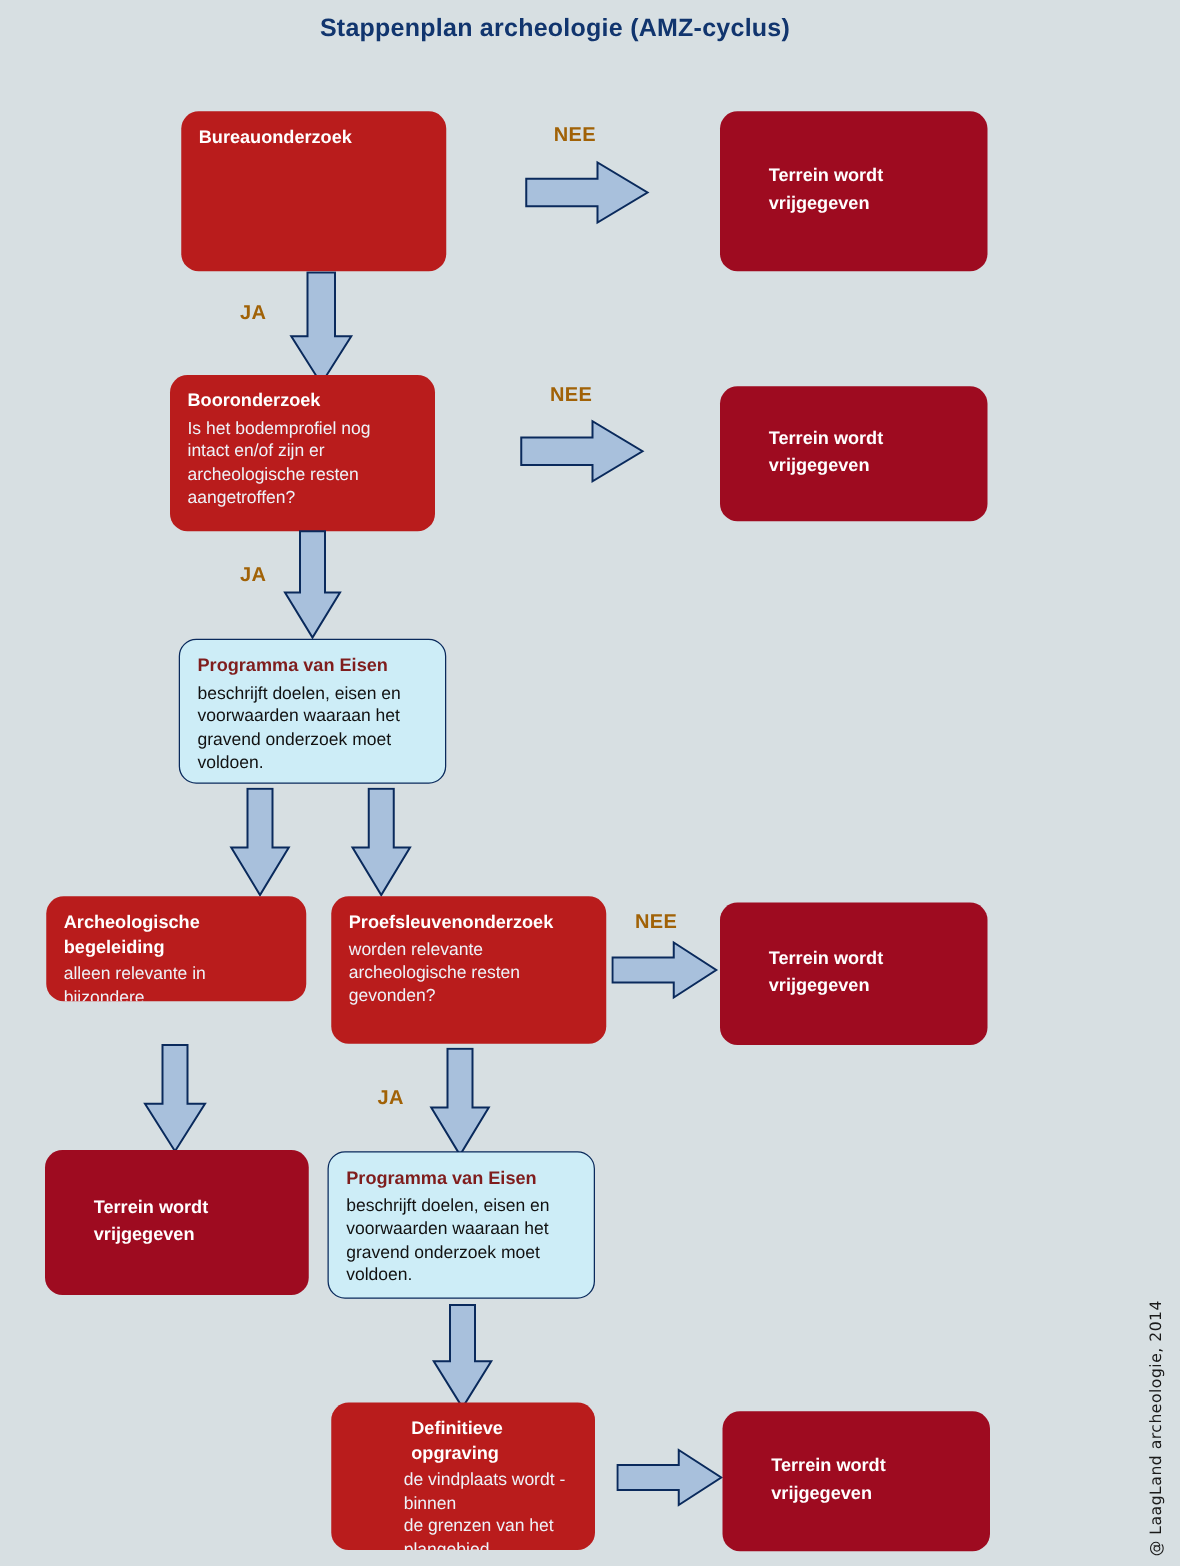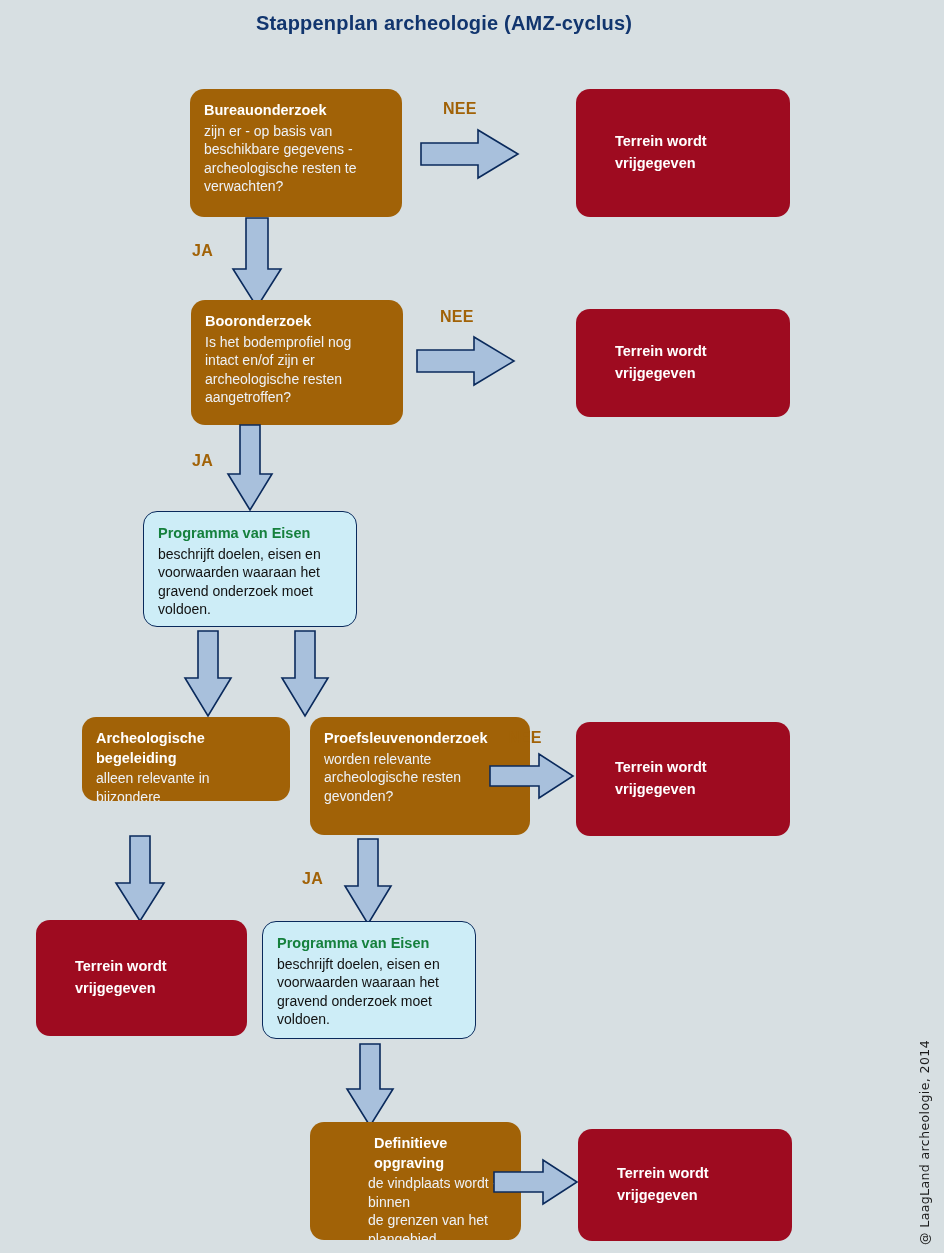--- a/index.html
+++ b/index.html
@@ -49,23 +49,22 @@
     margin: 0 0 1px 0;
   }
   .box .d {
     font-size: 14px;
     line-height: 1.33;
     margin: 0;
     white-space: pre-line;
   }
 
   .box.navy {
-    background: #a16207;
+    background: #b91c1c;
     color: #ffffff;
-    margin-left: 45px;
   }
   .box.navy .t { color: #ffffff; }
   .box.navy .d { color: #eef2f8; }
 
   .box.red {
     background: #9e0b20;
     color: #ffffff;
   }
   .box.red .inner {
     padding: 0 0 0 39px;
@@ -80,21 +79,21 @@
     line-height: 1.45;
     white-space: pre-line;
     color: #ffffff;
   }
 
   .box.lightblue {
     background: #cdedf7;
     border: 1.5px solid #0a2a5c;
     color: #111111;
   }
-  .box.lightblue .t { color: #15803d; }
+  .box.lightblue .t { color: #7f1d1d; }
   .box.lightblue .d { color: #111111; }
 
   .box.indent .t { padding-left: 6px; }
 
   
   .arrow {
     position: absolute;
   }
   .arrow svg { display: block; }
 
@@ -129,24 +128,20 @@
 </head>
 <body>
 
 <div id="stage">
 
   <div class="title">Stappenplan archeologie (AMZ-cyclus)</div>
 
   <div class="box navy" style="left:145px; top:89px; width:212px; height:128px;">
     <div class="inner">
       <div class="t">Bureauonderzoek</div>
-      <div class="d">zijn er - op basis van
-beschikbare gegevens -
-archeologische resten te
-verwachten?</div>
     </div>
   </div>
 
   <div class="lbl" style="left:443px; top:100px;">NEE</div>
 
   <div class="arrow" style="left:420px; top:128px;">
     <svg width="100" height="52" viewBox="0 0 100 52">
       <polygon points="1,15 58,15 58,2 98,26 58,50 58,37 1,37" fill="#a8c0dc" stroke="#0a2a5c" stroke-width="1.6"></polygon>
     </svg>
   </div>
@@ -159,21 +154,21 @@
   </div>
 
   <div class="lbl" style="left:192px; top:242px;">JA</div>
 
   <div class="arrow" style="left:230px; top:217px;">
     <svg width="54" height="92" viewBox="0 0 54 92">
       <polygon points="16,1 38,1 38,52 51,52 27,90 3,52 16,52" fill="#a8c0dc" stroke="#0a2a5c" stroke-width="1.6"></polygon>
     </svg>
   </div>
 
-  <div class="box navy" style="left:146px; top:300px; width:212px; height:125px;">
+  <div class="box navy" style="left:136px; top:300px; width:212px; height:125px;">
     <div class="inner">
       <div class="t">Booronderzoek</div>
       <div class="d">Is het bodemprofiel nog
 intact en/of zijn er
 archeologische resten
 aangetroffen?</div>
     </div>
   </div>
 
   <div class="lbl" style="left:440px; top:308px;">NEE</div>

